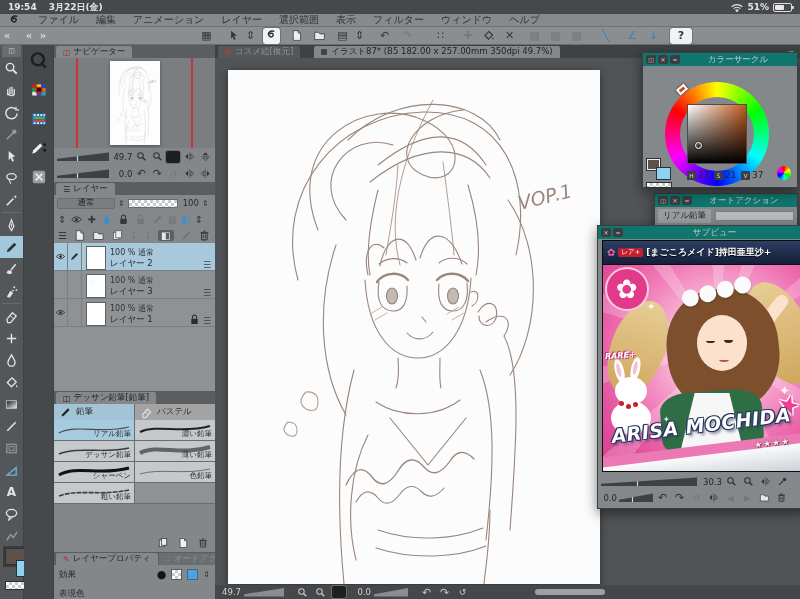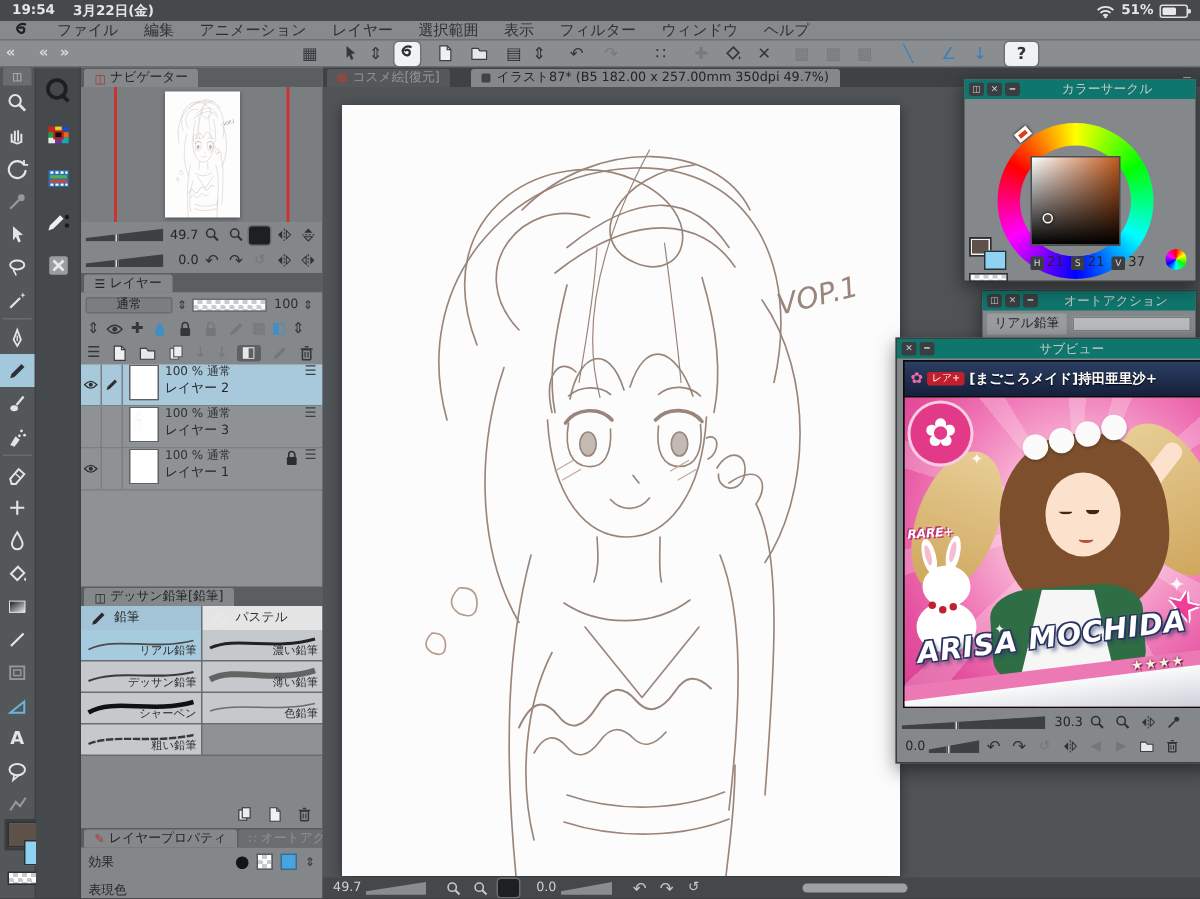--- a/index.html
+++ b/index.html
@@ -60,33 +60,33 @@
 .wedge .knob{position:absolute;left:36%;top:-2px;width:3px;height:13px;background:#dadbdc;border:1px solid #4a4d50;clip-path:none}
 .fitbtn{width:14px;height:12px;background:#1d1f21;border-radius:2px;box-shadow:0 0 0 1px #6a6d70}
 
 .lrow{display:flex;align-items:center;gap:3px;height:16px;padding:0 3px}
 .blendbox{width:58px;height:11px;background:#7b7e81;border:1px solid #6a6d70;border-radius:2px;font-size:8.5px;display:flex;align-items:center;justify-content:center;color:#232527}
 .stepper{font-size:8px;color:#2e3134}
 .opa{width:50px;height:9px;position:relative;border:1px solid #6a6d70}
 .iconrow{display:flex;align-items:center;gap:4px;height:16px;padding:0 4px;color:#34373a;font-size:10px}
 .iconrow .dim{color:#74777a}
 .layers{background:#8f9295}
-.layer{height:28px;display:flex;align-items:flex-start;border-bottom:1px solid #7c7f82;background:#8f9295}
+.layer{height:28px;display:flex;align-items:flex-end;border-bottom:1px solid #7c7f82;background:#8f9295}
 .layer.sel{background:#a7c9db}
 .lcell{width:14px;height:100%;border-right:1px solid #7c7f82;display:flex;align-items:center;justify-content:center;color:#2e3134}
 .lcell svg{width:11px;height:11px}
 .lthumb{width:20px;height:24px;margin:0 4px;border:1px solid #5f6265;background:#fff}
 .linfo{font-size:8px;color:#303234;line-height:10px}
 .lname{font-size:8.5px;color:#26282a}
 .lhandle{margin-left:auto;margin-right:4px;color:#3c3f42;font-size:9px}
 
 .grouptabs{display:flex;height:16px;background:#6a6d70;gap:1px}
 .gtab{flex:1;display:flex;align-items:center;gap:4px;padding:0 5px;font-size:8.5px}
 .gtab.sel{background:#a3c4d6;color:#26282a}
-.gtab.off{background:#e5e5e5;color:#2e3032}
+.gtab.off{background:#a3a3a3;color:#2e3032}
 .bgrid{display:grid;grid-template-columns:80px 80px;gap:1px;background:#6a6d70;border-bottom:1px solid #6a6d70}
 .bcell{position:relative;height:20px;background:#c6c9cb}
 .bcell.sel{background:#a7cbde}
 .bcell svg{position:absolute;left:2px;top:2px}
 .blabel{position:absolute;right:3px;bottom:1px;font-size:7.5px;color:#2b2d2f}
 .bempty{height:20px;background:#8f9295}
 .ftricons{display:flex;justify-content:flex-end;gap:8px;padding:3px 6px;color:#33363a}
 .ftricons svg{width:12px;height:12px}
 
 .lp-row{height:19px;display:flex;align-items:center;padding:0 5px;font-size:8.5px;color:#26282a}

